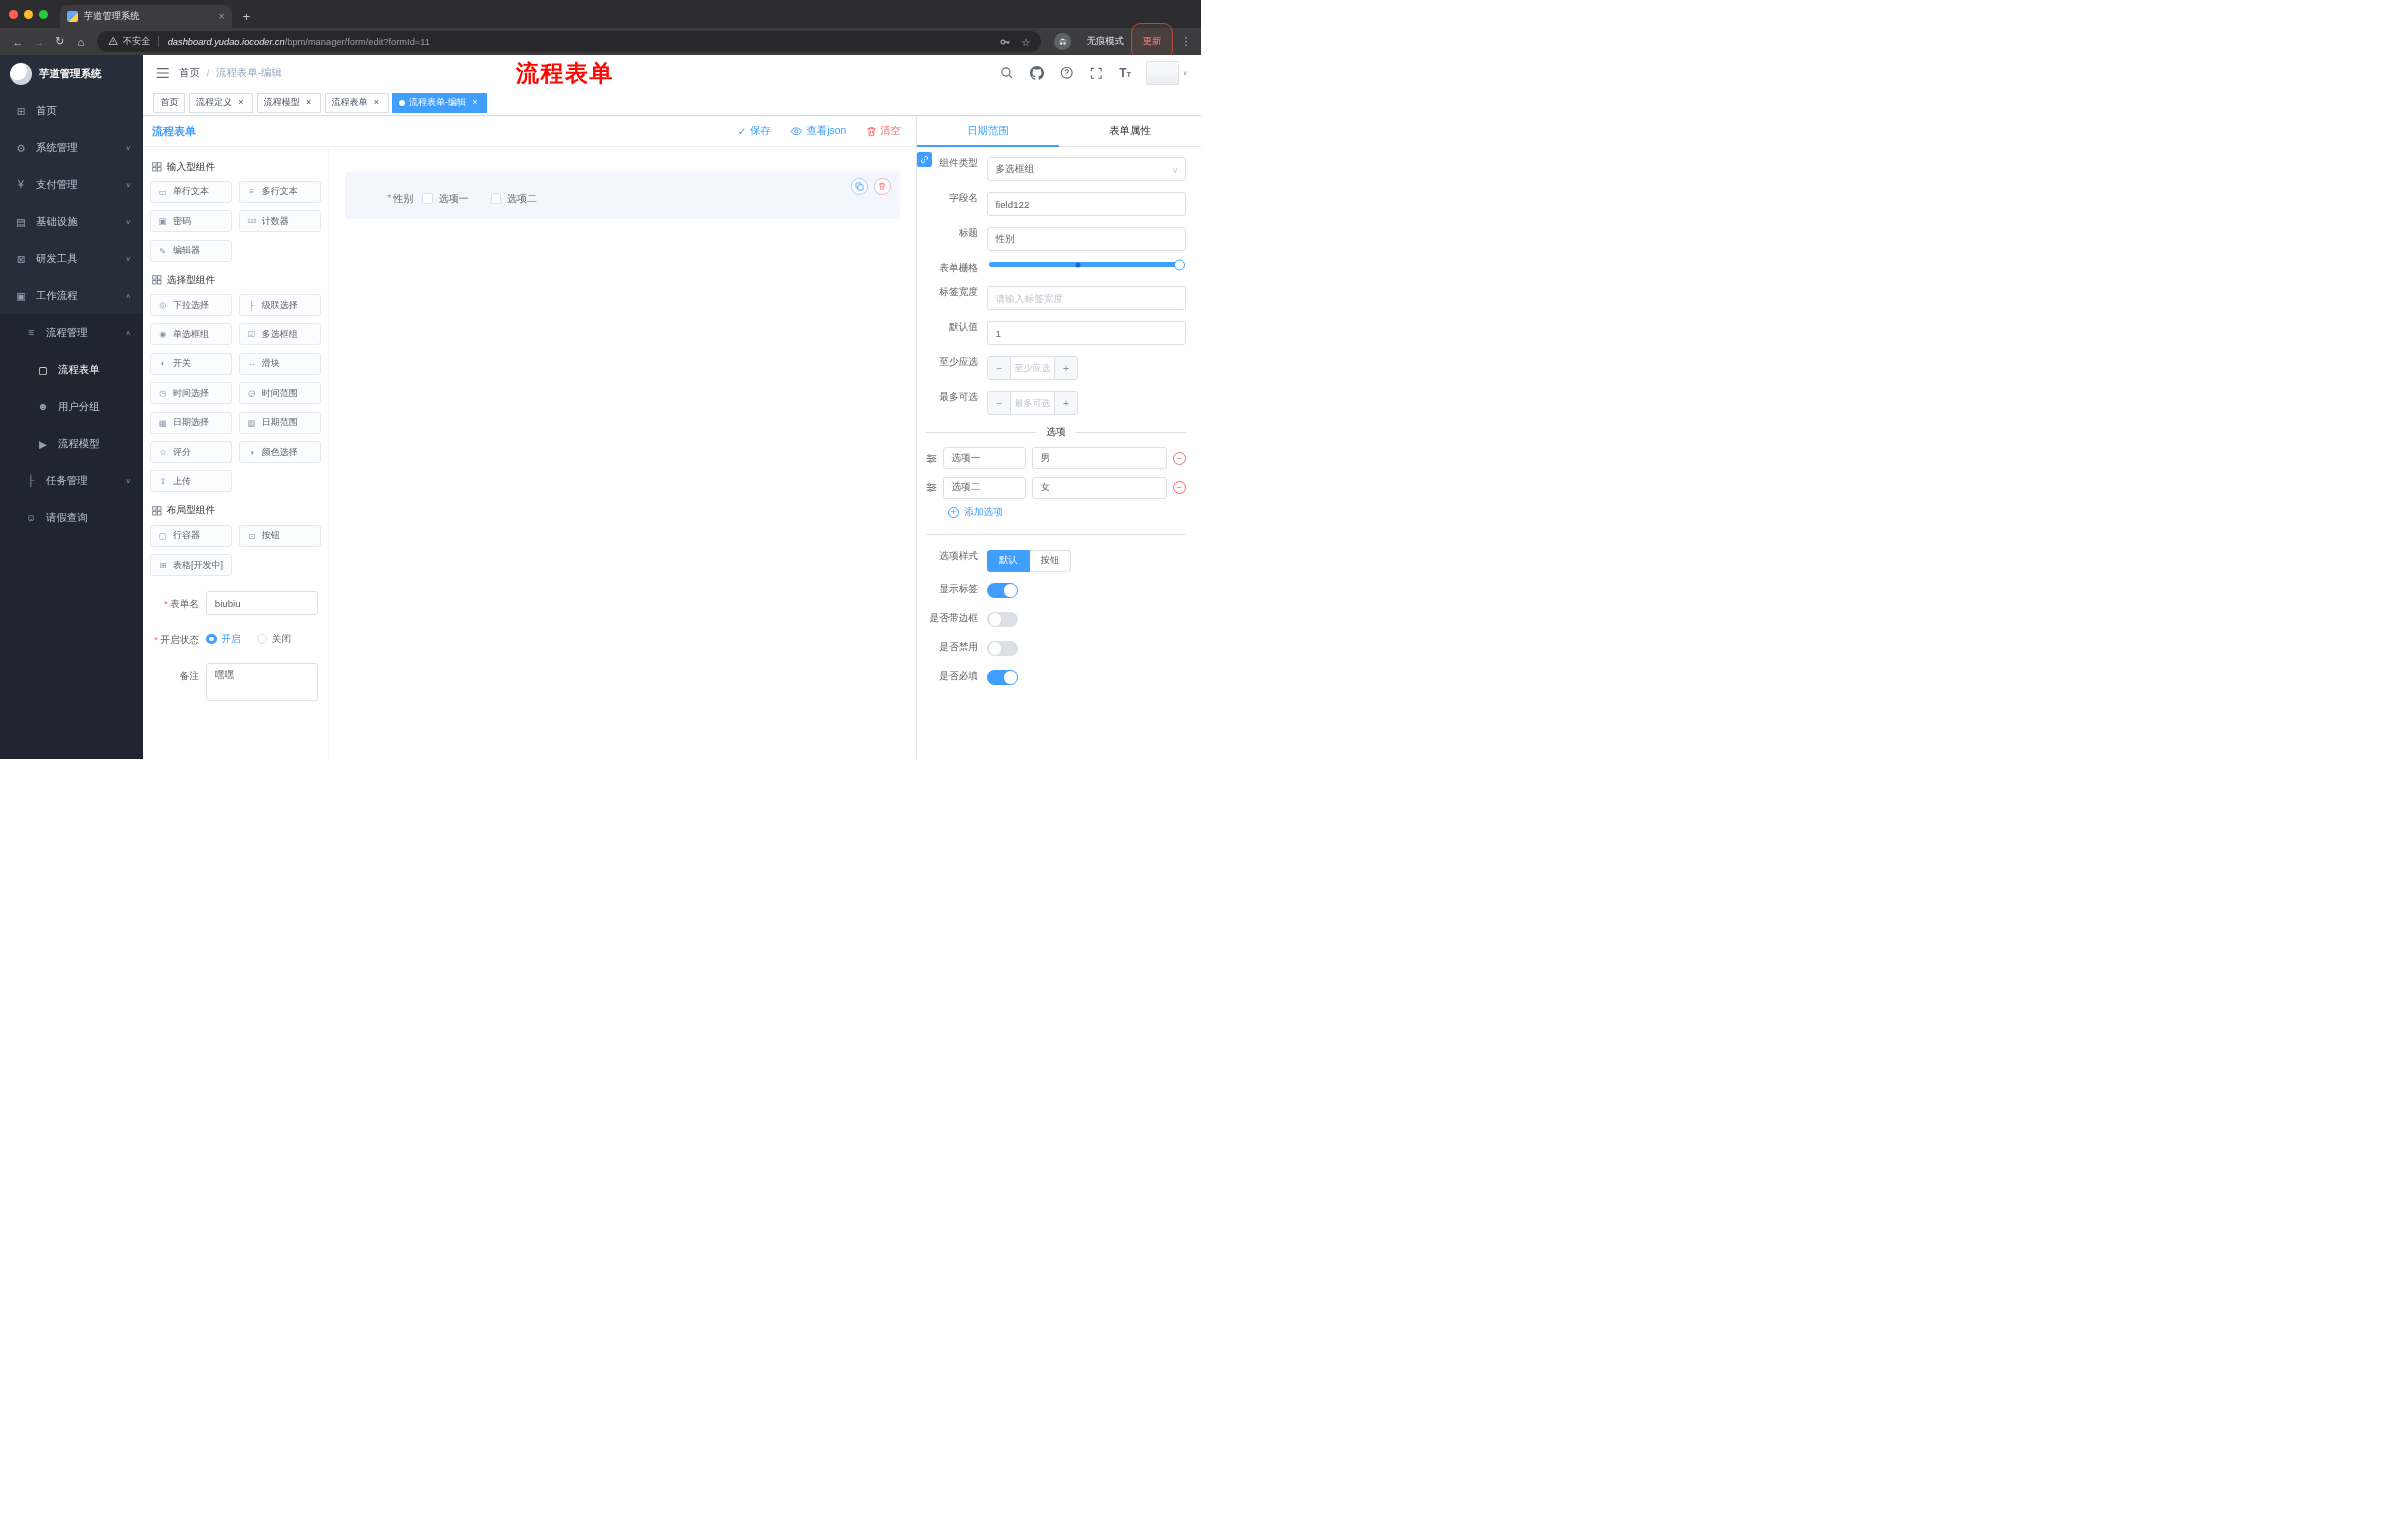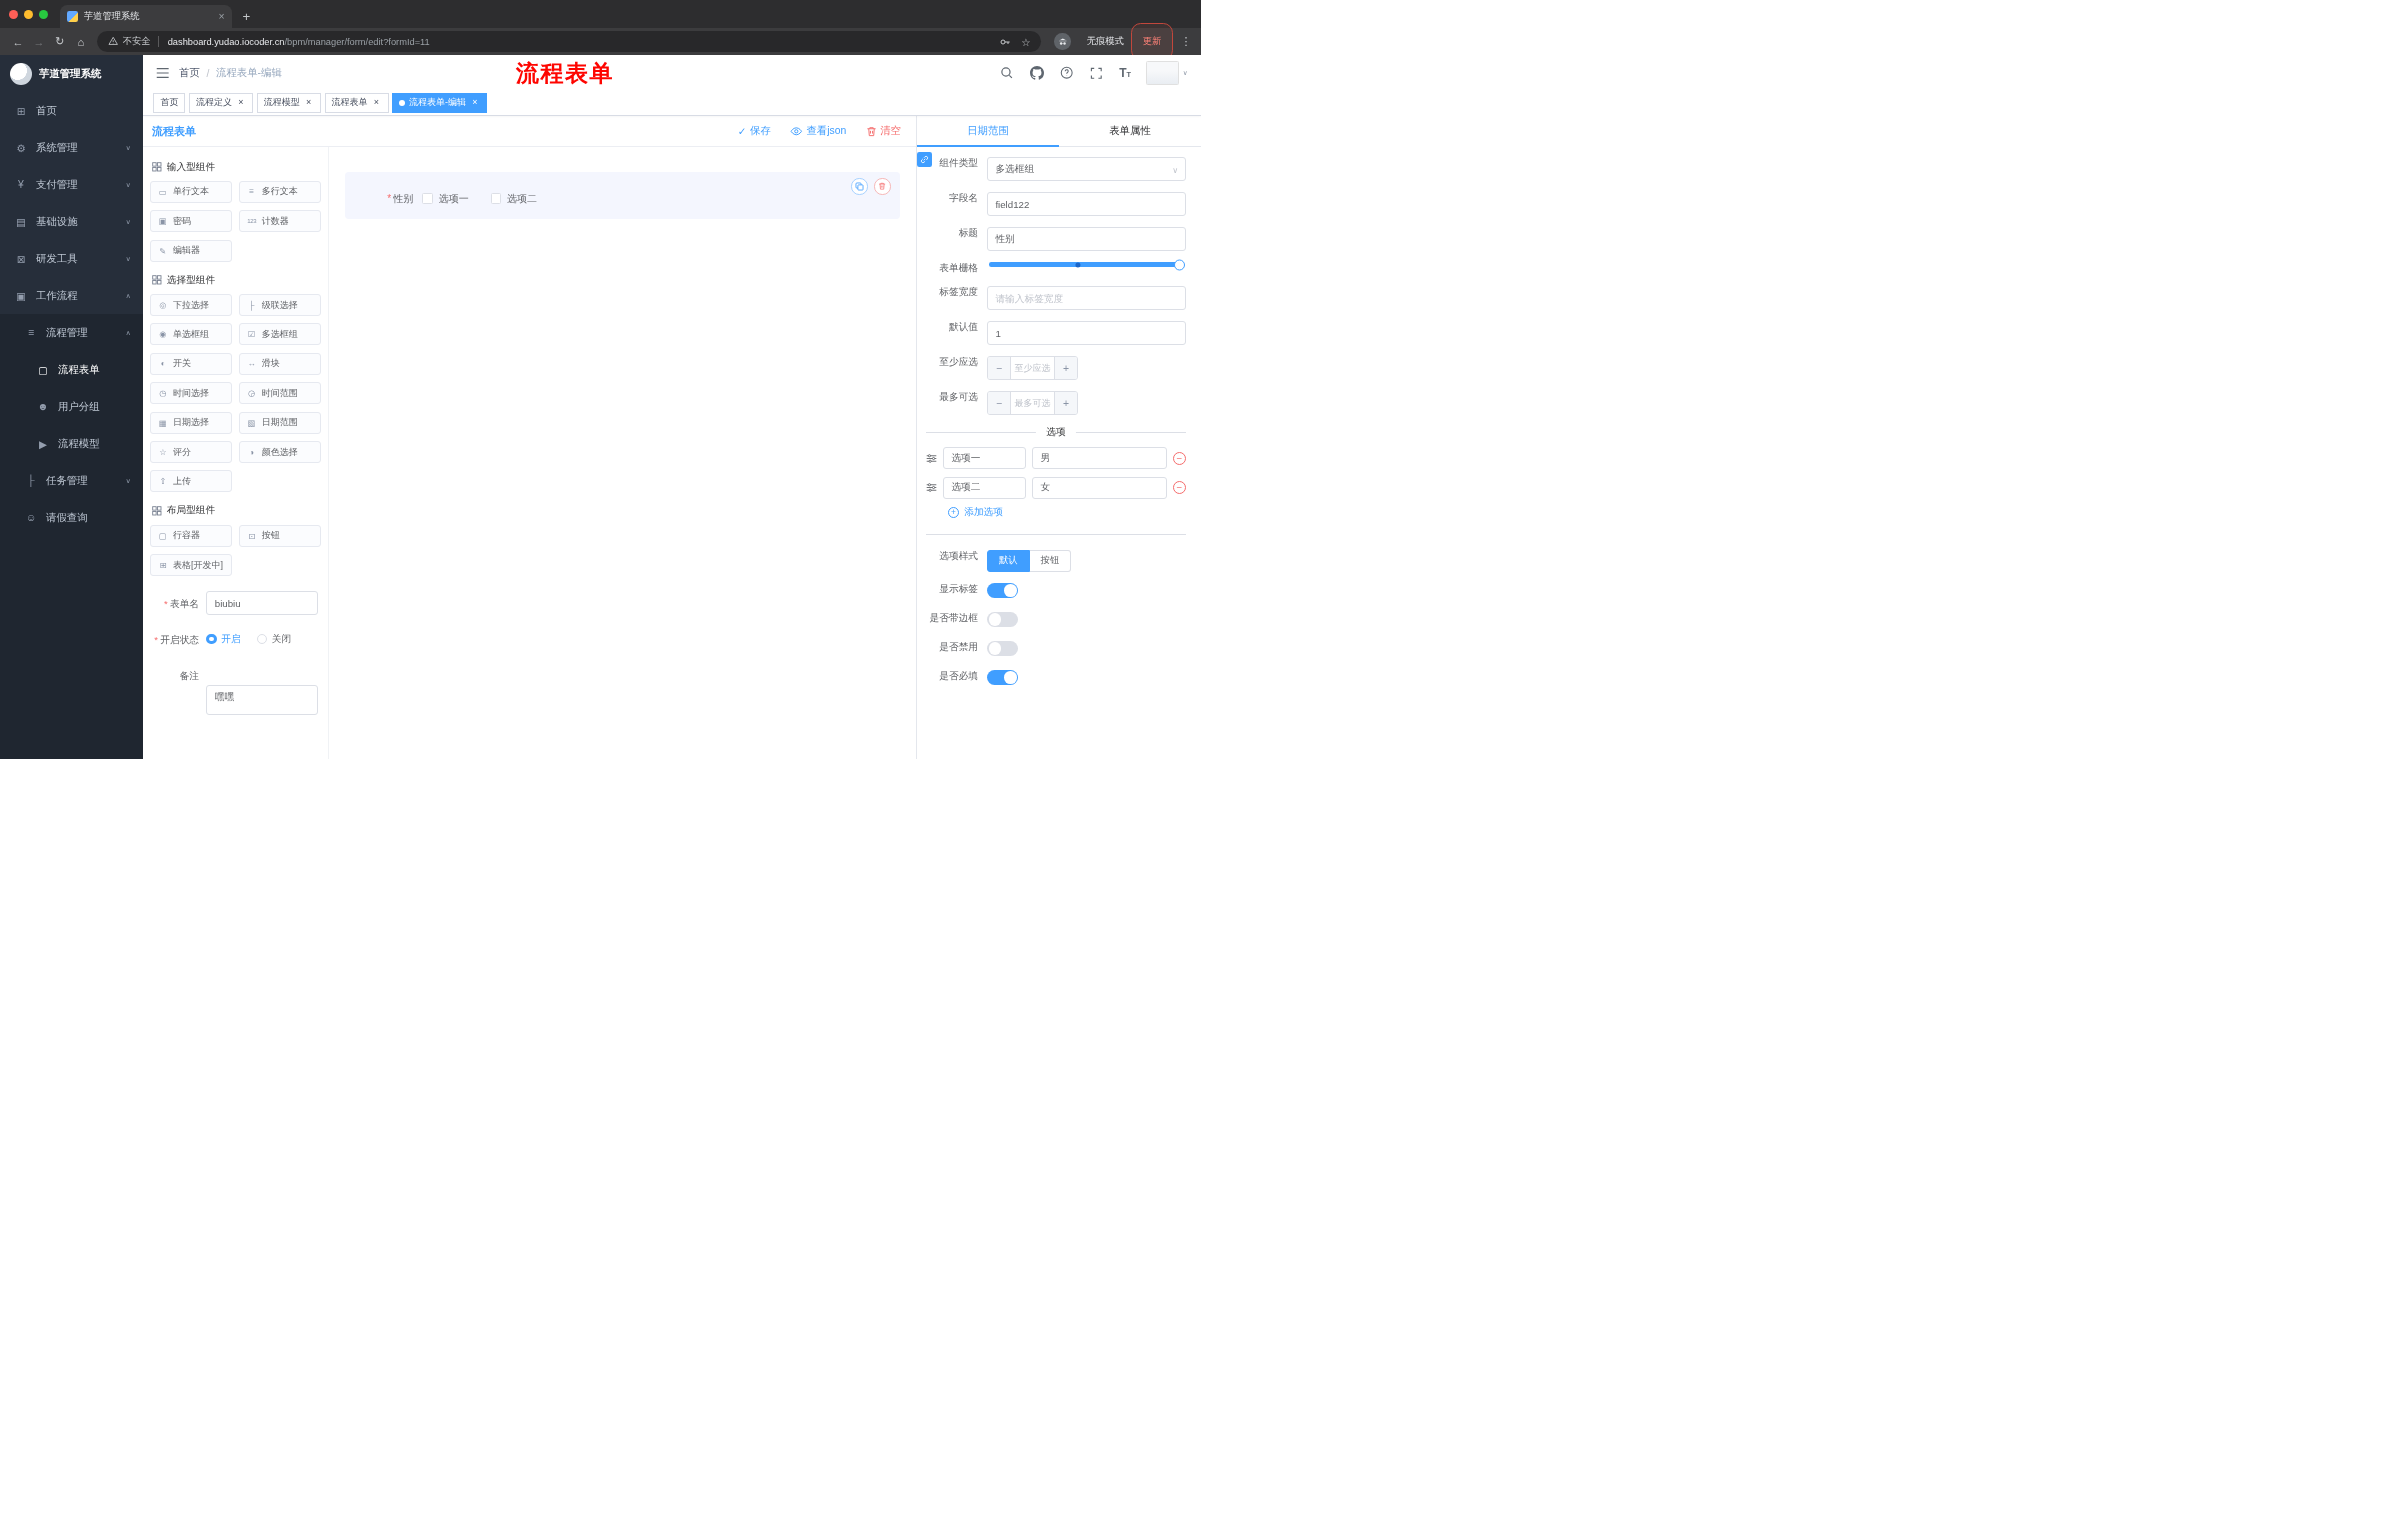--- a/index.html
+++ b/index.html
@@ -25,21 +25,21 @@
   .newtab { color:#c3c6c9; font-size:13.4px; margin:0 0 4.5px 10.4px; cursor:pointer; }
 
   .urlrow { height:27px; background:#3c3c3e; display:flex; align-items:center; padding:0 7.4px; }
   .navbtn { width:21px; text-align:center; color:#c7cacd; font-size:11px; cursor:pointer; }
   .navbtn.dim { color:#77797c; }
   .urlpill { flex:1; height:21px; background:#28282a; border-radius:10.4px; display:flex;
     align-items:center; margin:0 6px; padding:0 10.4px; font-size:9.3px; color:#dadce0; min-width:0; }
   .sec-ico { color:#c7cacd; }
   .sec { color:#c7cacd; margin:0 7.4px 0 4.5px; }
   .pill-div { width:0.7px; height:10.4px; background:#5a5a5c; margin-right:9px; }
-  .host { color:#e8eaed; white-space:nowrap; }
+  .host { color:#e8eaed; white-space:nowrap;font-style:italic; }
   .path { color:#9aa0a6; overflow:hidden; white-space:nowrap; text-overflow:ellipsis; }
   .pill-right { margin-left:auto; display:flex; align-items:center; gap:10.4px; color:#c7cacd; }
   .pill-star { font-size:10.4px; }
   .incog { display:flex; align-items:center; gap:16px; color:#e8eaed; font-size:9.3px; margin:0 7.4px; }
   .incog-ico { width:16.3px; height:16.3px; border-radius:50%; background:#5f6368;
     display:flex; align-items:center; justify-content:center; }
   .updatebtn { height:37px; border-radius:9.7px; border:0.7px solid #c2473c; color:#ff8177;
     background:rgba(255,110,95,.08); display:flex; align-items:center; padding:0 10.4px;
     font-size:9.3px; margin-right:6px; cursor:pointer; }
   .dots { color:#c7cacd; font-size:11px; width:15px; text-align:center; cursor:pointer; }
@@ -121,21 +121,21 @@
 
   
   .meta { margin-top:15px; padding-right:3px; }
   .mrow { display:flex; margin-bottom:12px; }
   .mlabel { width:56px; flex-shrink:0; text-align:right; font-size:9.7px; color:#606266; padding:6.7px 7.4px 0 0; }
   .req::before { content:"*"; color:#f56c6c; margin-right:2.2px; }
   .mctrl { flex:1; min-width:0; }
   .inp { width:100%; height:24px; border:0.7px solid #dcdfe6; border-radius:3px; padding:0 7.4px;
     font-size:9.7px; color:#606266; outline:none; background:#fff; font-family:inherit; }
   .inp::placeholder { color:#c0c4cc; }
-  textarea.inp { height:30px; padding:5.2px 7.4px; resize:none;margin-top:22px; }
+  textarea.inp { height:38px; padding:5.2px 7.4px; resize:none; }
   .radio-line { display:flex; gap:16.3px; align-items:center; height:24px; }
   .radio { display:flex; align-items:center; gap:4.5px; font-size:9.7px; color:#606266; cursor:pointer; }
   .rdot { width:10.4px; height:10.4px; border-radius:50%; border:0.7px solid #dcdfe6; background:#fff; }
   .radio.sel .rdot { border:3.3px solid #409eff; }
   .radio.sel .rlabel { color:#409eff; }
 
   
   .canvas { flex:1; padding:13.4px 16.3px; min-width:0; position:relative; background:#fff; }
   .c-row { display:flex; align-items:center; padding:6px 3px; }
   .c-label { width:71px; flex-shrink:0; text-align:right; padding-right:9px; font-size:10px; color:#606266; }

